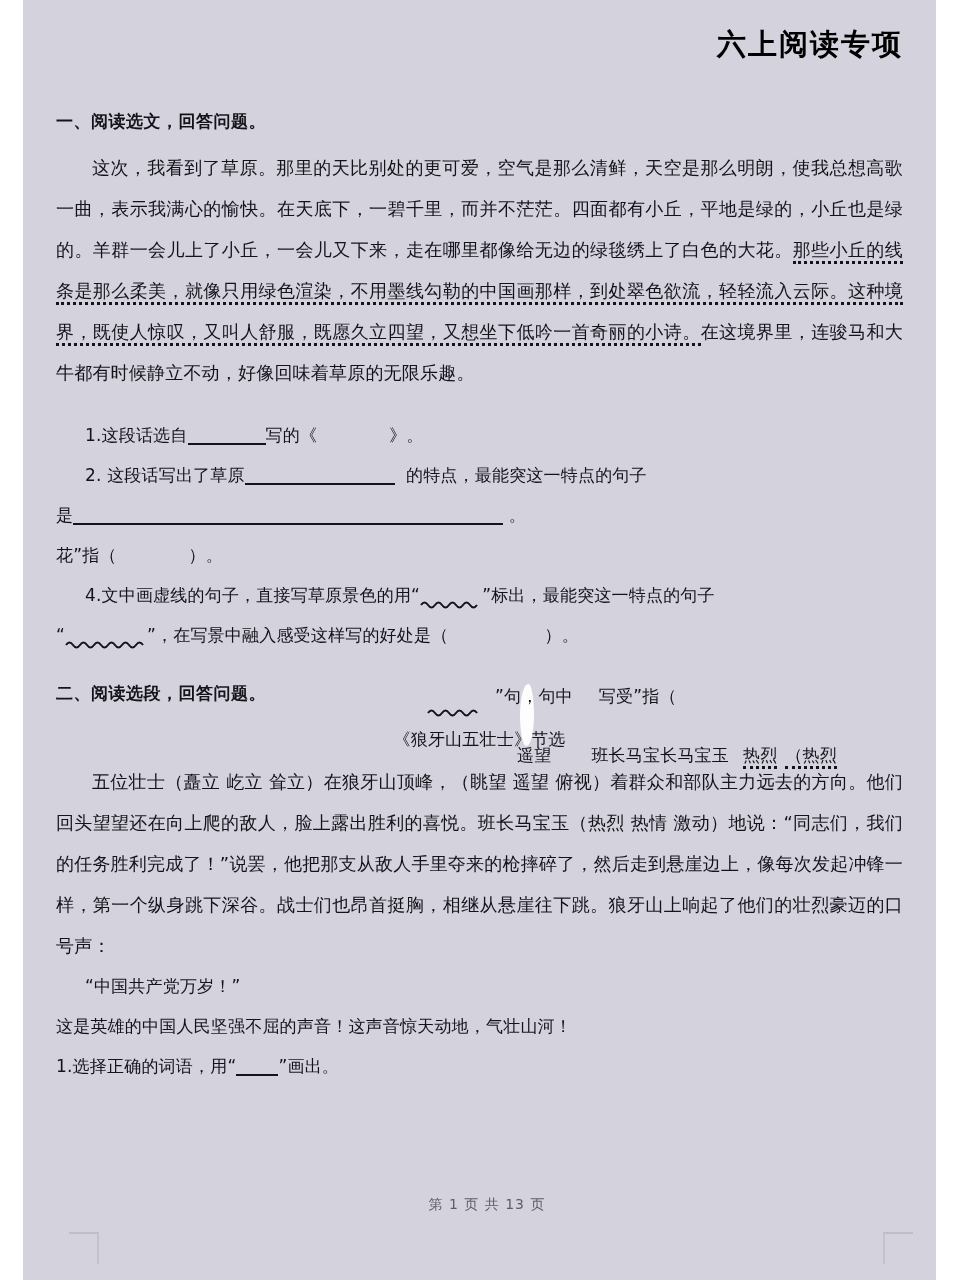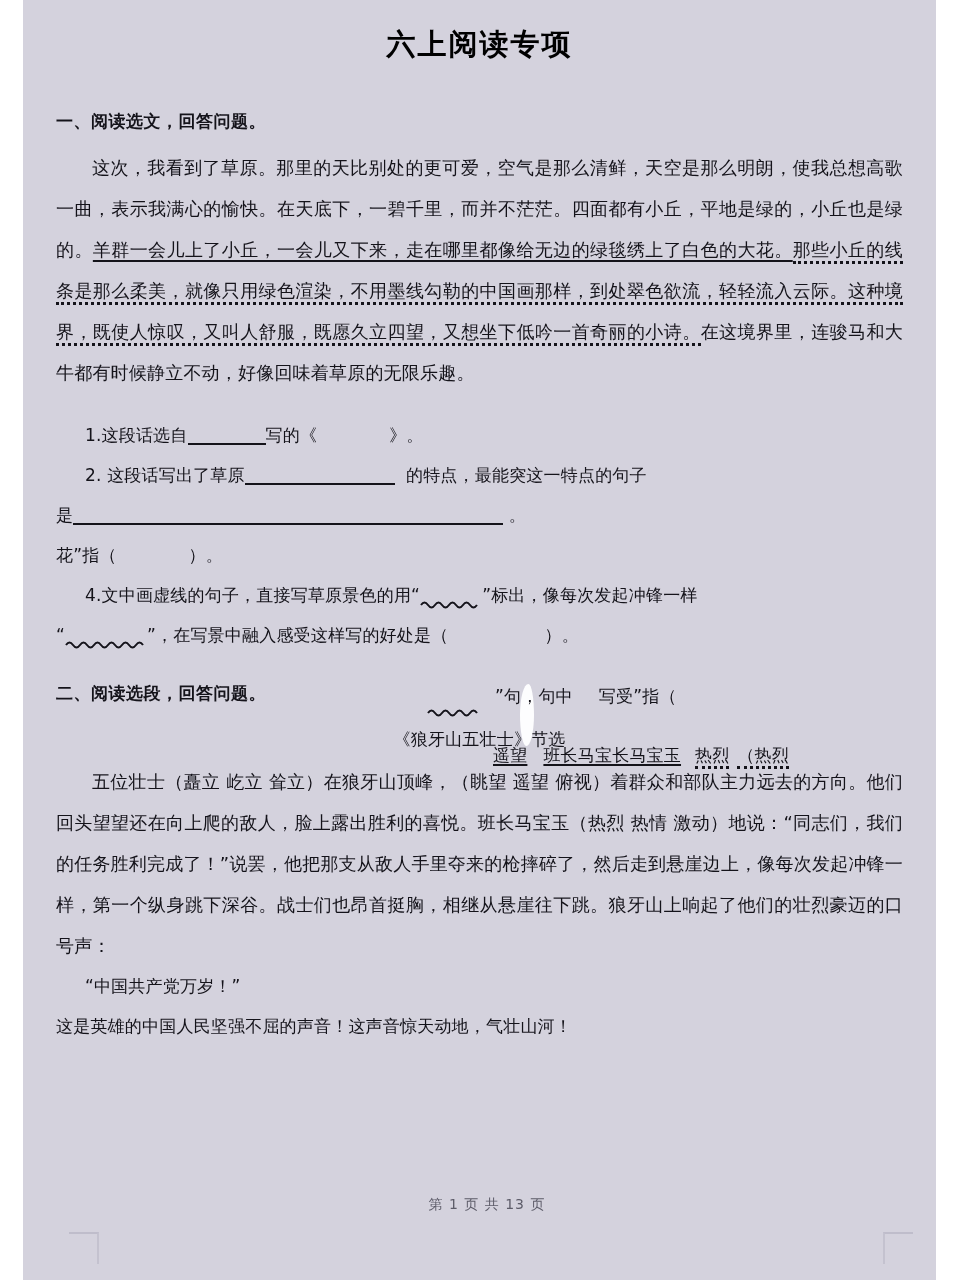--- a/index.html
+++ b/index.html
@@ -46,21 +46,21 @@
   }
 
   
   .doc {
     position: relative;
     padding: 0 33px 0 33px;
     color: #14131a;
   }
 
   #title {
-    text-align: center;
+    text-align: right;
     font-size: 29px;
     font-weight: bold;
     letter-spacing: 2px;
     margin: 27px 0 0 0;
     line-height: 1.2;
     color: #000;
   }
 
   .sec-head {
     font-size: 17px;
@@ -81,21 +81,20 @@
   .q {
     font-size: 17px;
     line-height: 40px;
     margin: 0;
     letter-spacing: 0.2px;
   }
   .q-indent { text-indent: 1.7em; }
 
   
   .u-solid {
-    text-decoration: underline;
     text-decoration-thickness: 2px;
     text-underline-offset: 4px;
   }
   .u-dot {
     border-bottom: 3px dotted #14131a;
     padding-bottom: 1px;
   }
 
   .blank {
     display: inline-block;
@@ -146,23 +145,23 @@
     height: 62px;
     background: #fdfdfe;
     border-radius: 60% 40% 55% 45% / 50% 50% 50% 50%;
     filter: blur(0.6px);
   }
   .art-u-dot {
     border-bottom: 3px dotted #14131a;
     padding-bottom: 1px;
   }
   .art-u-solid {
-    text-decoration: underline;
     text-decoration-thickness: 2px;
     text-underline-offset: 3px;
+    margin-left: 24px;
   }
 
   
   #footer {
     position: absolute;
     left: 0;
     top: 1196px;
     width: 928px;
     text-align: center;
     font-size: 14px;
@@ -187,35 +186,36 @@
 
     <p class="q q-indent"><span>2.</span>&nbsp;<span>这段话写出了草原</span><span class="blank blank-md"></span>&nbsp;&nbsp;<span>的特点，最能突这一特点的句子</span></p>
 
     <p class="q"><span>是</span><span class="blank blank-xl"></span>&nbsp;<span>。</span></p>
 
 
     <p class="q"><span>花”指（</span><span class="gap gap-m"></span><span>）。</span></p>
 
     <p class="q q-indent"><span>4.</span><span>文中画虚线的句子，直接写草原景色的用“</span><span class="wavy"><svg width="62" height="11" viewBox="0 0 62 11">
             <path d="M1 6 q3.5 -5 7 0 t7 0 t7 0 t7 0 t7 0 t7 0 t7 0 t7 0" fill="none" stroke="#14131a" stroke-width="2"></path>
-          </svg></span><span>”标出，像每次发起冲锋一样</span></p>
+          </svg></span><span>”标出，最能突这一特点的句子</span></p>
 
     <p class="q"><span>“</span><span class="wavy"><svg width="82" height="11" viewBox="0 0 82 11">
             <path d="M1 6 q3.5 -5 7 0 t7 0 t7 0 t7 0 t7 0 t7 0 t7 0 t7 0 t7 0 t7 0 t7 0" fill="none" stroke="#14131a" stroke-width="2"></path>
           </svg></span><span>”，在写景中融入感受这样写的好处是（</span><span class="gap gap-l"></span><span>）。</span></p>
 
     <p class="sec-head" style="margin-top:27px">二、阅读选段，回答问题。</p>
 
     <p class="q" style="text-align:center;margin-top:14px">《狼牙山五壮士》节选</p>
 
     <p class="para indent" style="margin-top:2px">五位壮士（矗立  屹立  耸立）在狼牙山顶峰，（眺望  遥望  俯视）着群众和部队主力远去的方向。他们回头望望还在向上爬的敌人，脸上露出胜利的喜悦。班长马宝玉（热烈    热情    激动）地说：“同志们，我们的任务胜利完成了！”说罢，他把那支从敌人手里夺来的枪摔碎了，然后走到悬崖边上，像每次发起冲锋一样，第一个纵身跳下深谷。战士们也昂首挺胸，相继从悬崖往下跳。狼牙山上响起了他们的壮烈豪迈的口号声：</p>
 
     <p class="q q-indent">“中国共产党万岁！”</p>
     <p class="q">这是英雄的中国人民坚强不屈的声音！这声音惊天动地，气壮山河！</p>
 
+    <p class="q"><span>1.选择正确的词语，用“</span><span class="blank blank-tiny"></span><span>”画出。</span></p>
 
   </div>
 
   <div id="artifact-layer">
     <div class="art-wavy">
       <svg width="56" height="11" viewBox="0 0 56 11">
           <path d="M1 6 q3.5 -5 7 0 t7 0 t7 0 t7 0 t7 0 t7 0 t7 0" fill="none" stroke="#14131a" stroke-width="2"></path>
         </svg>
     </div>
     <div class="art-fold"></div>

